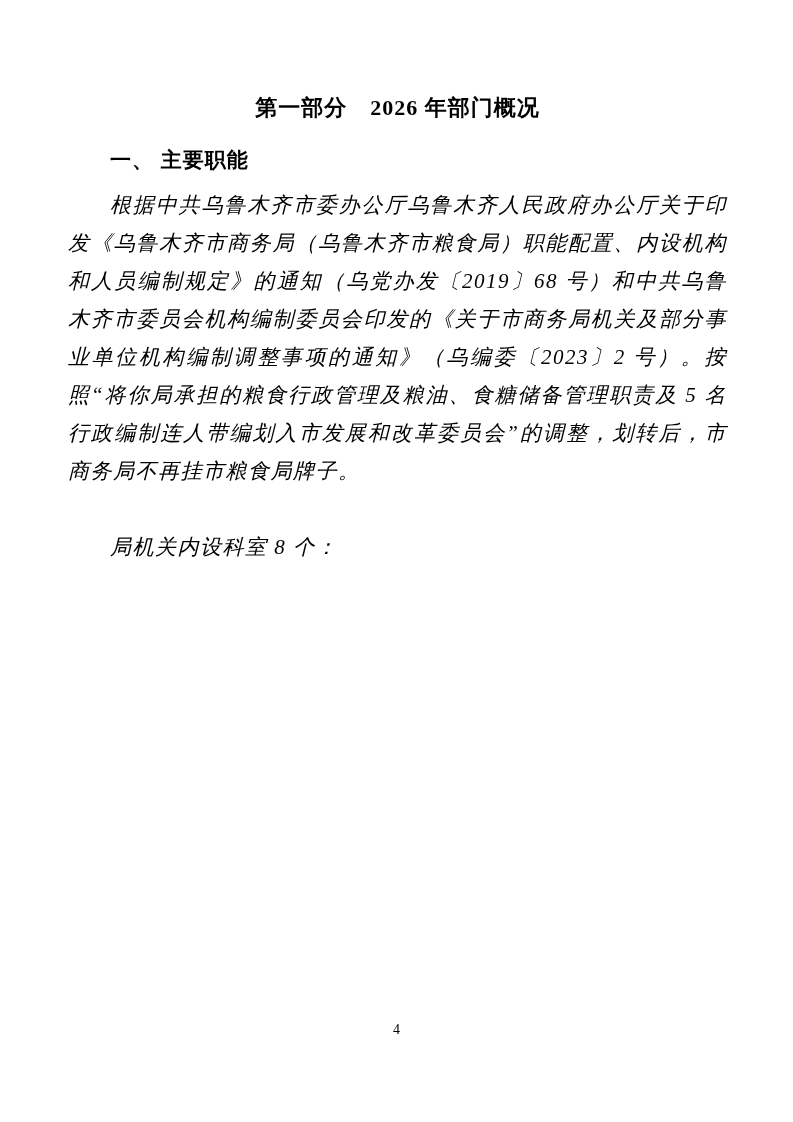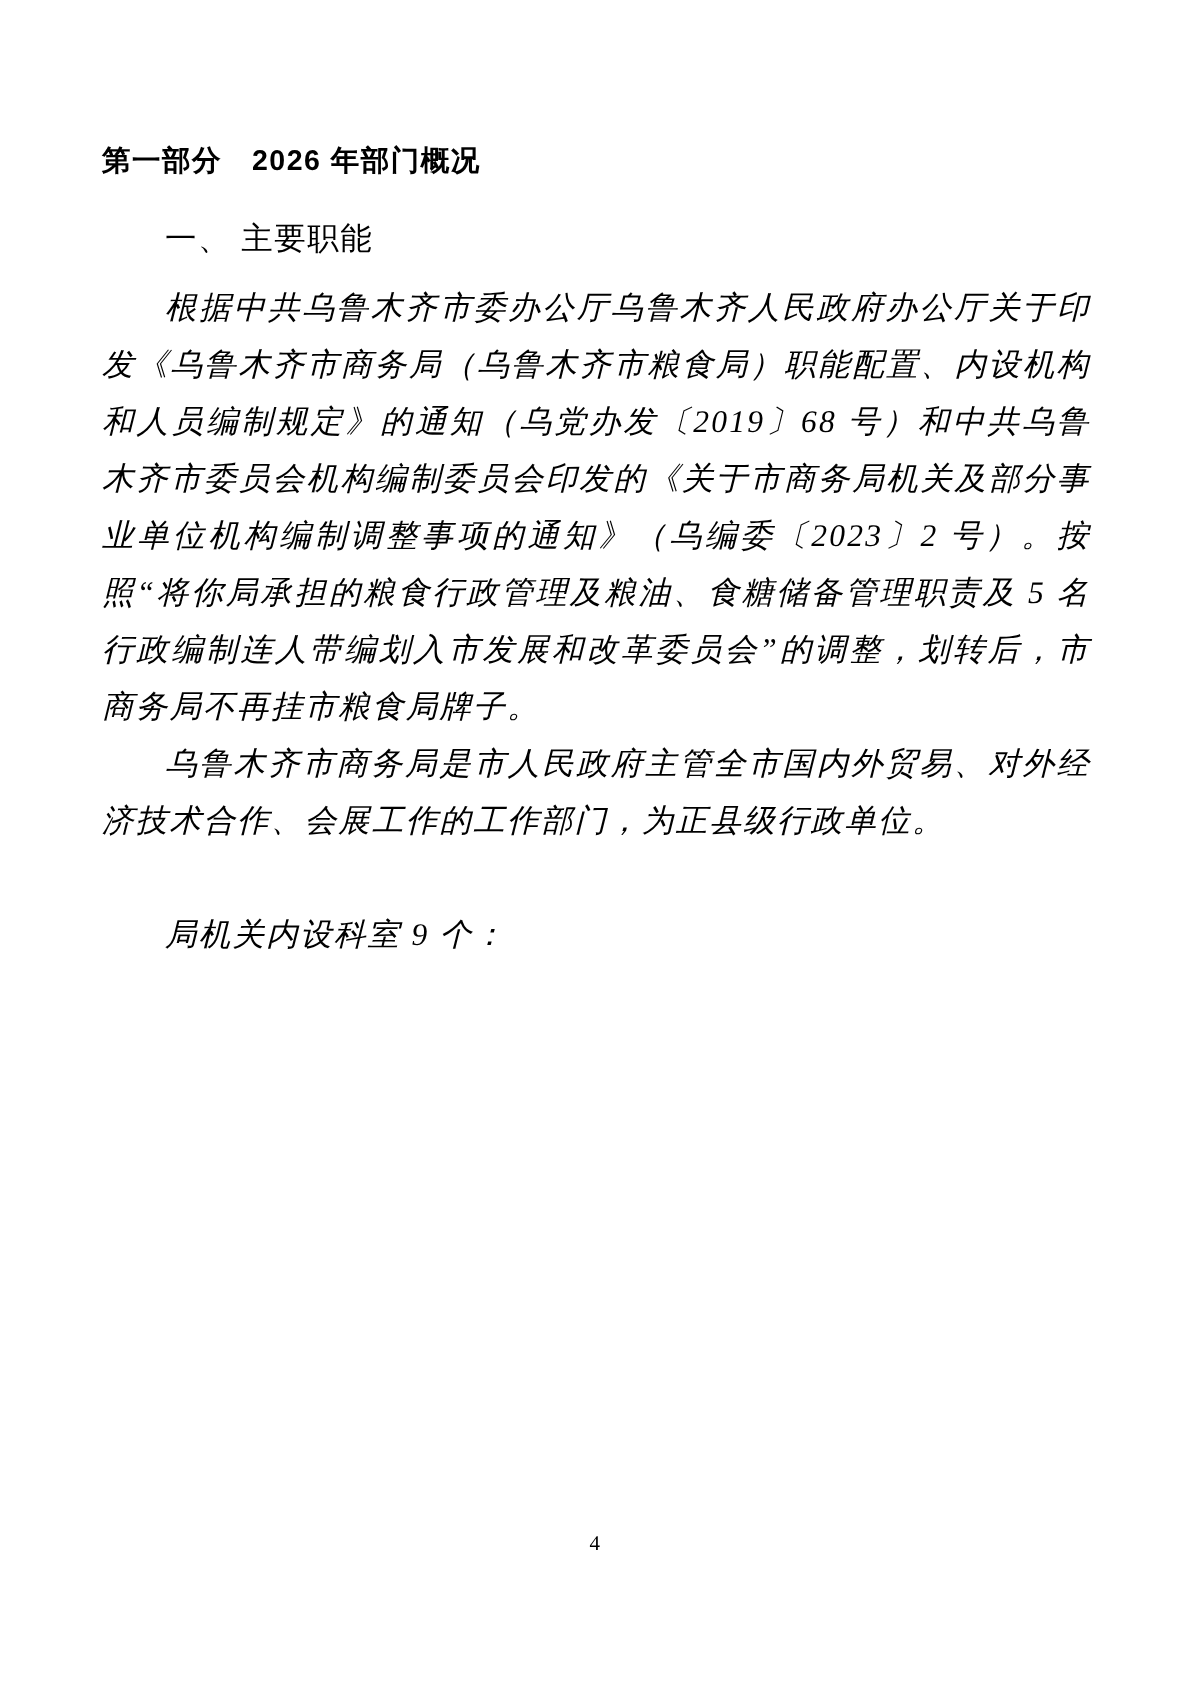--- a/index.html
+++ b/index.html
@@ -17,31 +17,31 @@
     overflow: hidden;
     font-family: "Liberation Serif", "DejaVu Serif", serif;
   }
   .content {
     position: absolute;
     left: 68px;
     top: 94px;
     width: 659px;
   }
   .doc-title {
-    font-family: Liberation Sans, sans-serif;
+    font-family: Liberation Serif, serif;
     font-weight: bold;
-    font-size: 19px;
+    font-size: 22px;
     line-height: 28px;
-    text-align: left;
+    text-align: center;
     letter-spacing: 1px;
     margin: 0 0 25px 0;
   }
   .section-heading {
     font-family: "Liberation Sans", "DejaVu Sans", sans-serif;
-    font-weight: normal;
+    font-weight: bold;
     font-size: 21px;
     line-height: 26px;
     margin: 0 0 13px 0;
     text-indent: 2em;
     letter-spacing: 1px;
   }
   p.body-para {
     font-size: 21px;
     line-height: 38px;
     margin: 0;
@@ -66,19 +66,18 @@
   }
 </style>
 </head>
 <body>
 
 <div class="page">
   <div class="content">
     <h1 class="doc-title">第一部分　2026 年部门概况</h1>
     <h2 class="section-heading">一、 主要职能</h2>
     <p class="body-para">根据中共乌鲁木齐市委办公厅乌鲁木齐人民政府办公厅关于印发《乌鲁木齐市商务局（乌鲁木齐市粮食局）职能配置、内设机构和人员编制规定》的通知（乌党办发〔2019〕68 号）和中共乌鲁木齐市委员会机构编制委员会印发的《关于市商务局机关及部分事业单位机构编制调整事项的通知》（乌编委〔2023〕2 号）。按照“将你局承担的粮食行政管理及粮油、食糖储备管理职责及 5 名行政编制连人带编划入市发展和改革委员会”的调整，划转后，市商务局不再挂市粮食局牌子。</p>
-    <p class="body-para">乌鲁木齐市商务局是市人民政府主管全市国内外贸易、对外经济技术合作、会展工作的工作部门，为正县级行政单位。</p>
-    <p class="body-para gap-before">局机关内设科室 9 个：</p>
+    <p class="body-para gap-before">局机关内设科室 8 个：</p>
   </div>
   <div class="footer">
     <span class="page-number">4</span>
   </div>
 </div>
 
 </body></html>

